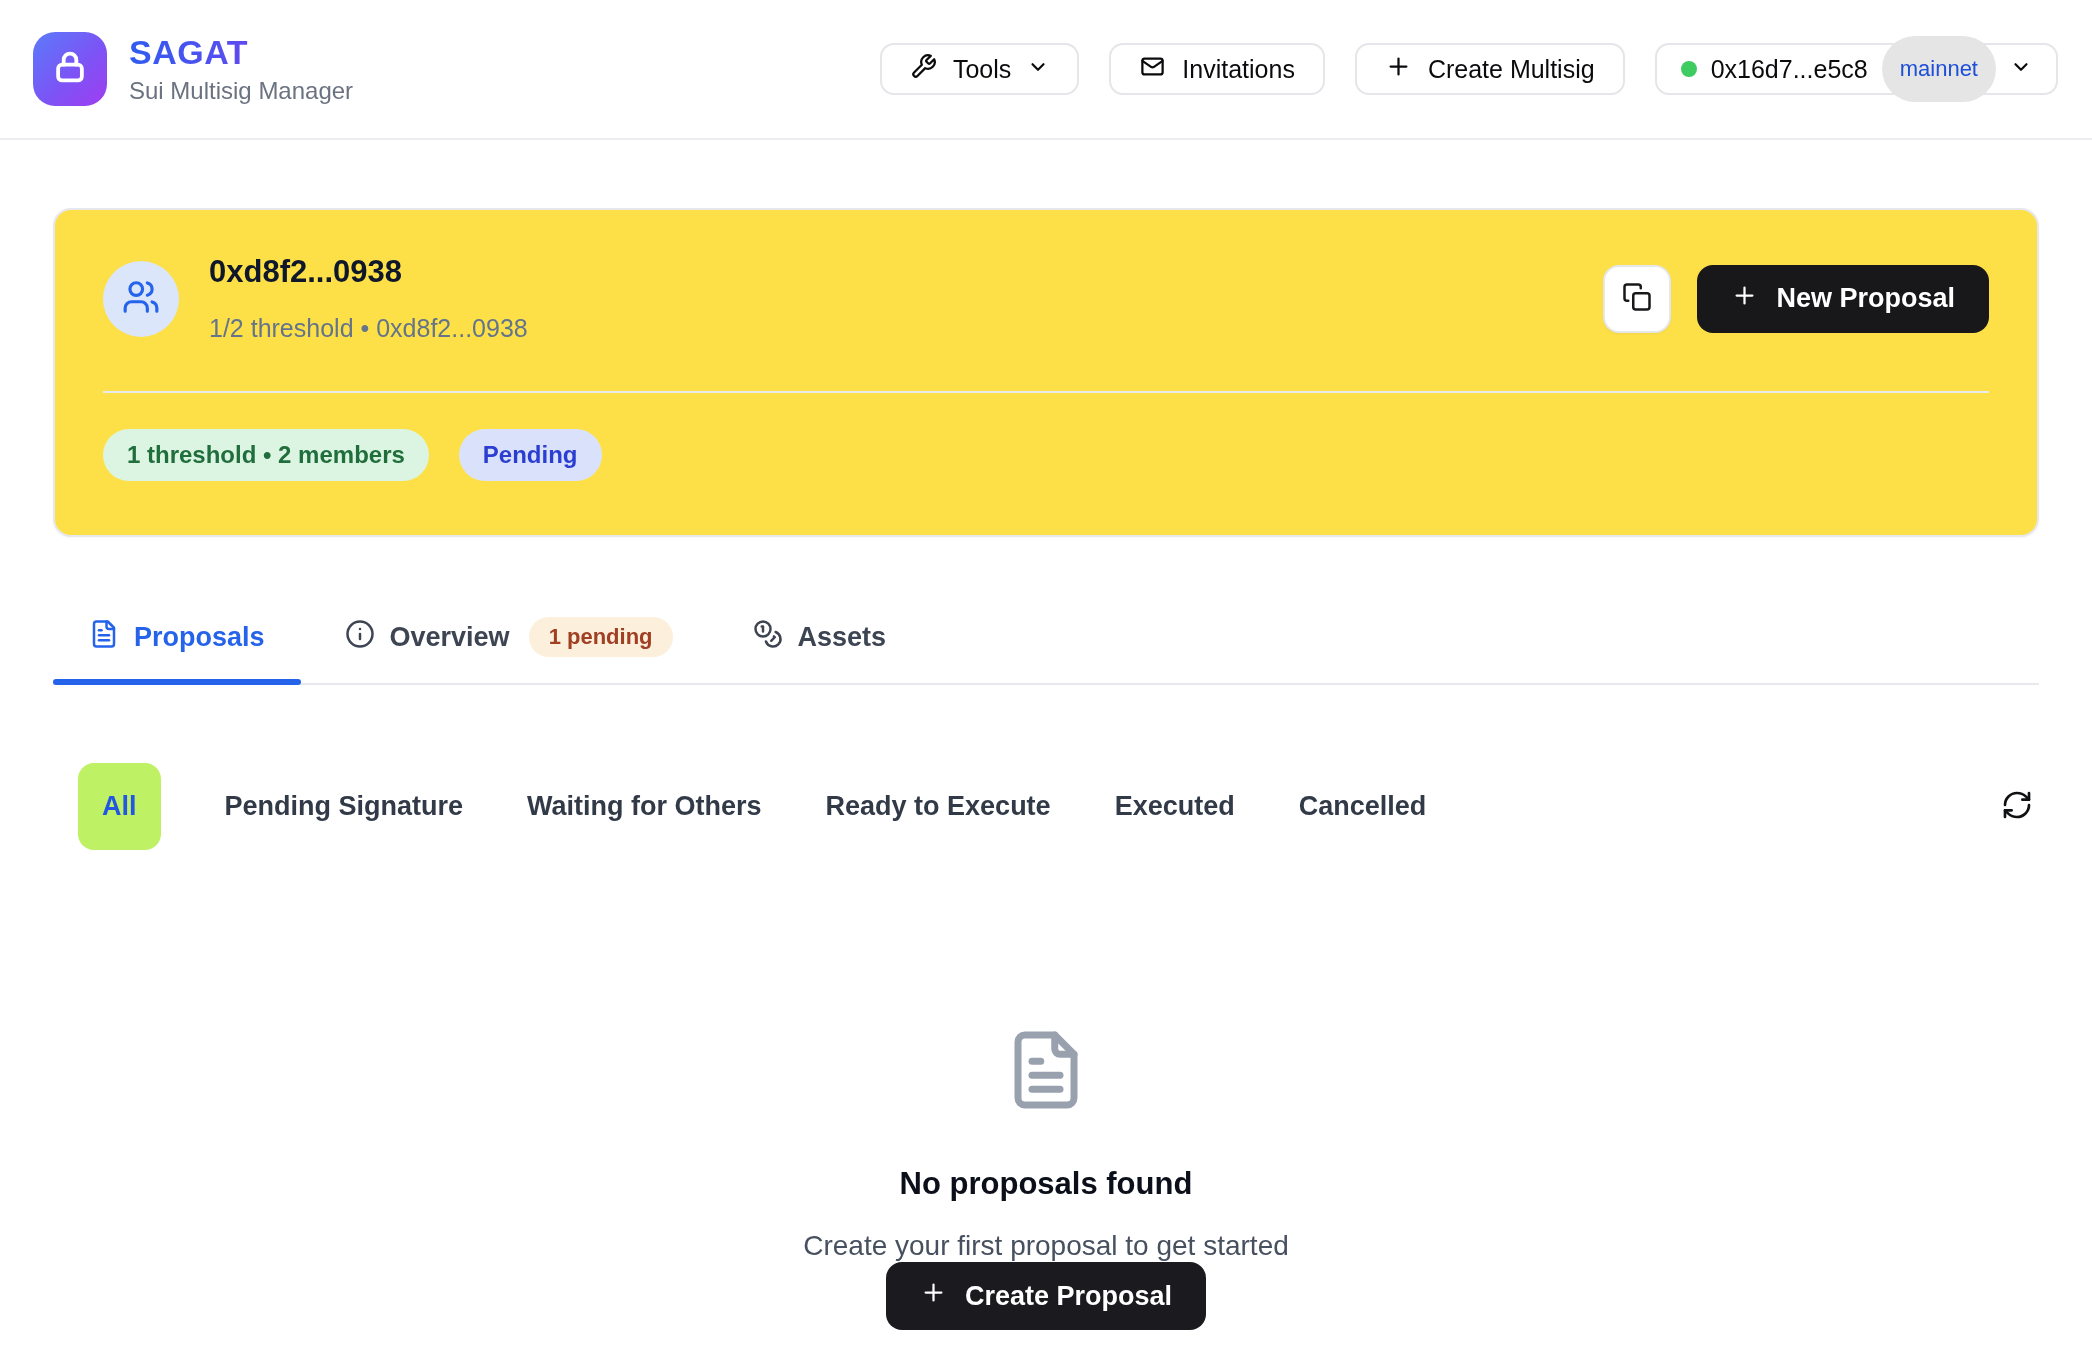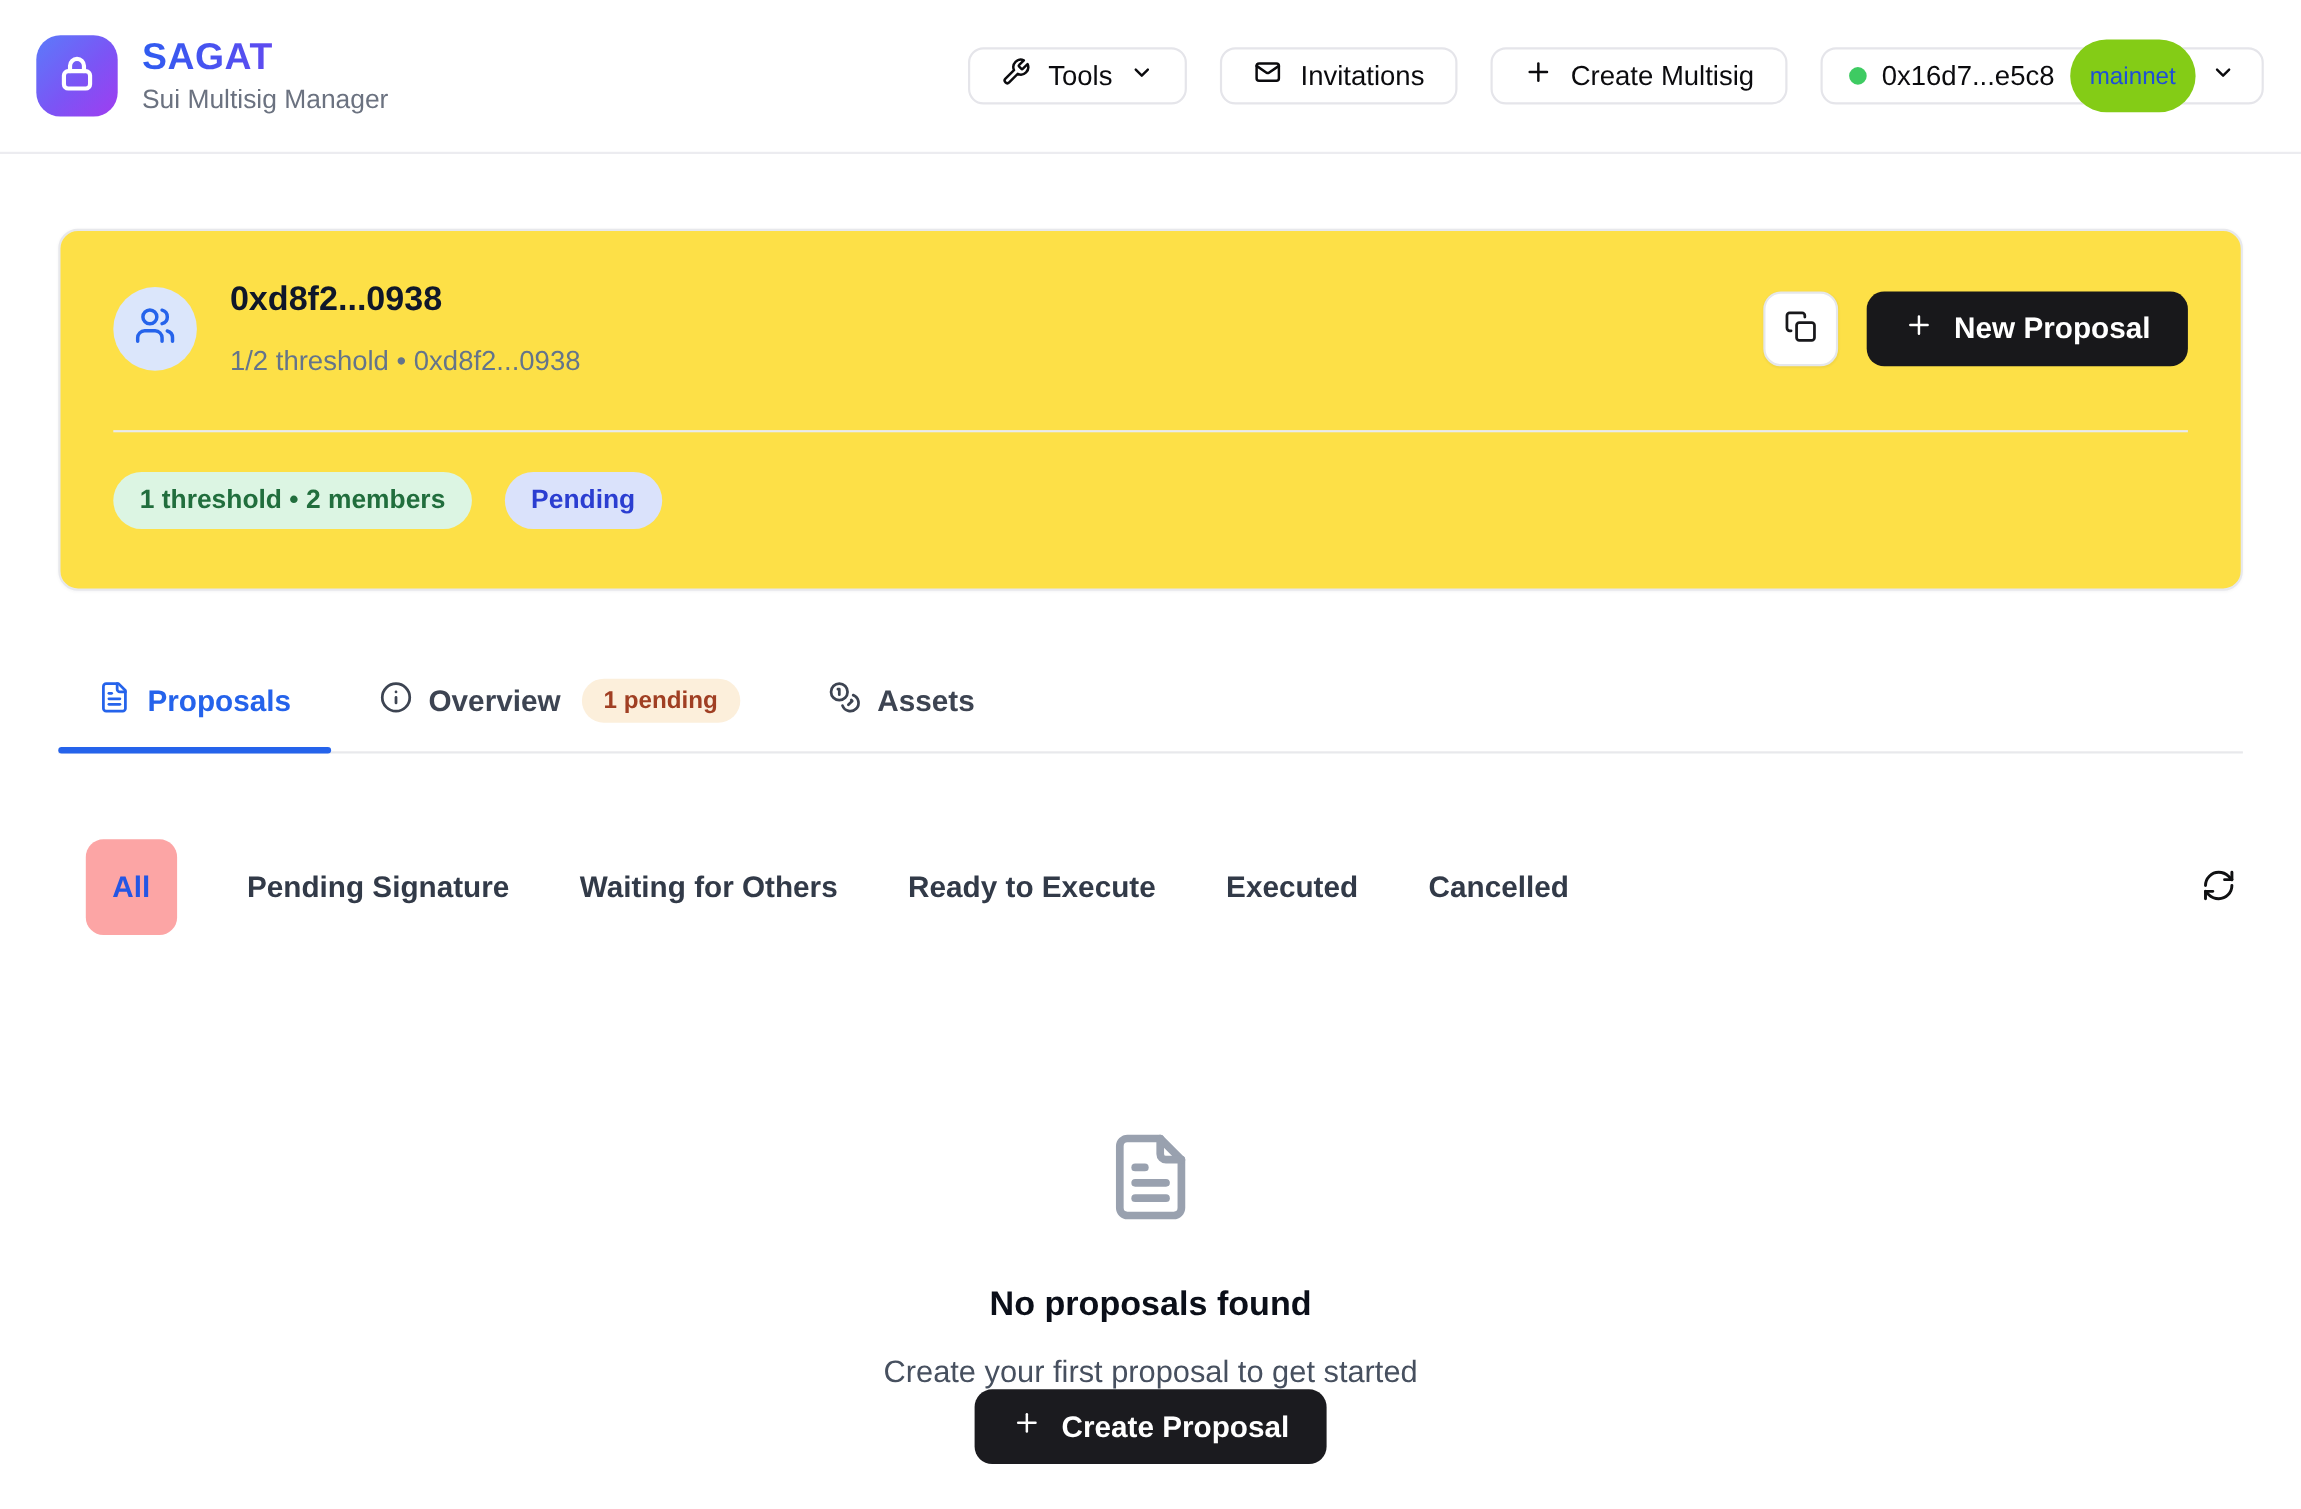--- a/index.html
+++ b/index.html
@@ -20,21 +20,21 @@
   .brand-tagline { font-size:24px; color:#6b7280; margin-top:4px; }
 
   .header-actions { display:flex; align-items:center; gap:30px; }
   .btn { display:inline-flex; align-items:center; gap:16px; height:52px; padding:0 28px;
     background:#fff; border:2px solid #e5e5ea; border-radius:14px; cursor:pointer;
     font-size:25px; font-weight:500; color:#0b0b0e; font-family:inherit; }
   .btn svg { width:27px; height:27px; stroke:#0b0b0e; }
   .btn .chev { width:22px; height:22px; }
   .wallet-btn { gap:14px; padding:0 24px; }
   .dot { width:16px; height:16px; border-radius:50%; background:#3ecb62; }
-  .net-badge { background:#84cc16; color:#1d4fd8; font-size:22px; font-weight:500;
+  .net-badge { background:#e5e5e5; color:#1d4fd8; font-size:22px; font-weight:500;
     border-radius:999px; padding:22px 18px; line-height:1; }
 
   
   .card { margin:68px 53px 0; border:2px solid #e7e8ec; border-radius:18px; background:#fde047;
     padding:44px 48px 54px; box-shadow:0 1px 3px rgba(16,24,40,.04); }
   .card-top { display:flex; align-items:center; justify-content:space-between; }
   .card-id { display:flex; align-items:center; gap:30px; }
   .avatar { width:76px; height:76px; border-radius:50%; background:#dbe6fb;
     display:flex; align-items:center; justify-content:center; }
   .avatar svg { width:38px; height:38px; stroke:#2563eb; }
@@ -64,21 +64,21 @@
   .tab.active { color:#2563eb; }
   .tab.active svg { stroke:#2563eb; }
   .tab.active::after { content:""; position:absolute; left:0; right:0; bottom:-2px;
     height:6px; background:#2563eb; border-radius:3px; }
   .tab-badge { background:#fcefdb; color:#a03f23; font-size:22px; font-weight:600;
     border-radius:999px; padding:9px 20px; line-height:1; margin-left:4px; }
 
   
   .filters { margin:78px 53px 0; display:flex; align-items:center; gap:64px; padding-left:25px; }
   .filter { font-size:27px; font-weight:600; color:#323a48; cursor:pointer; white-space:nowrap; }
-  .filter.active { background:#fca5a5; color:#2456e4; border-radius:16px; padding:28px 24px; }
+  .filter.active { background:#bef264; color:#2456e4; border-radius:16px; padding:28px 24px; }
   .refresh-btn { margin-left:auto; background:none; border:none; cursor:pointer;
     display:flex; align-items:center; justify-content:center; padding:6px; }
   .refresh-btn svg { width:32px; height:32px; stroke:#101113; }
 
   
   .empty { margin-top:168px; display:flex; flex-direction:column; align-items:center; text-align:center; }
   .empty-icon svg { width:84px; height:104px; stroke:#99a1af; }
   .empty-title { font-size:31px; font-weight:700; color:#0b0f19; margin-top:40px; }
   .empty-sub { font-size:28px; color:#47505f; margin-top:28px; font-weight:400; }
   .empty .btn-dark { background:#1b1b1f; }

